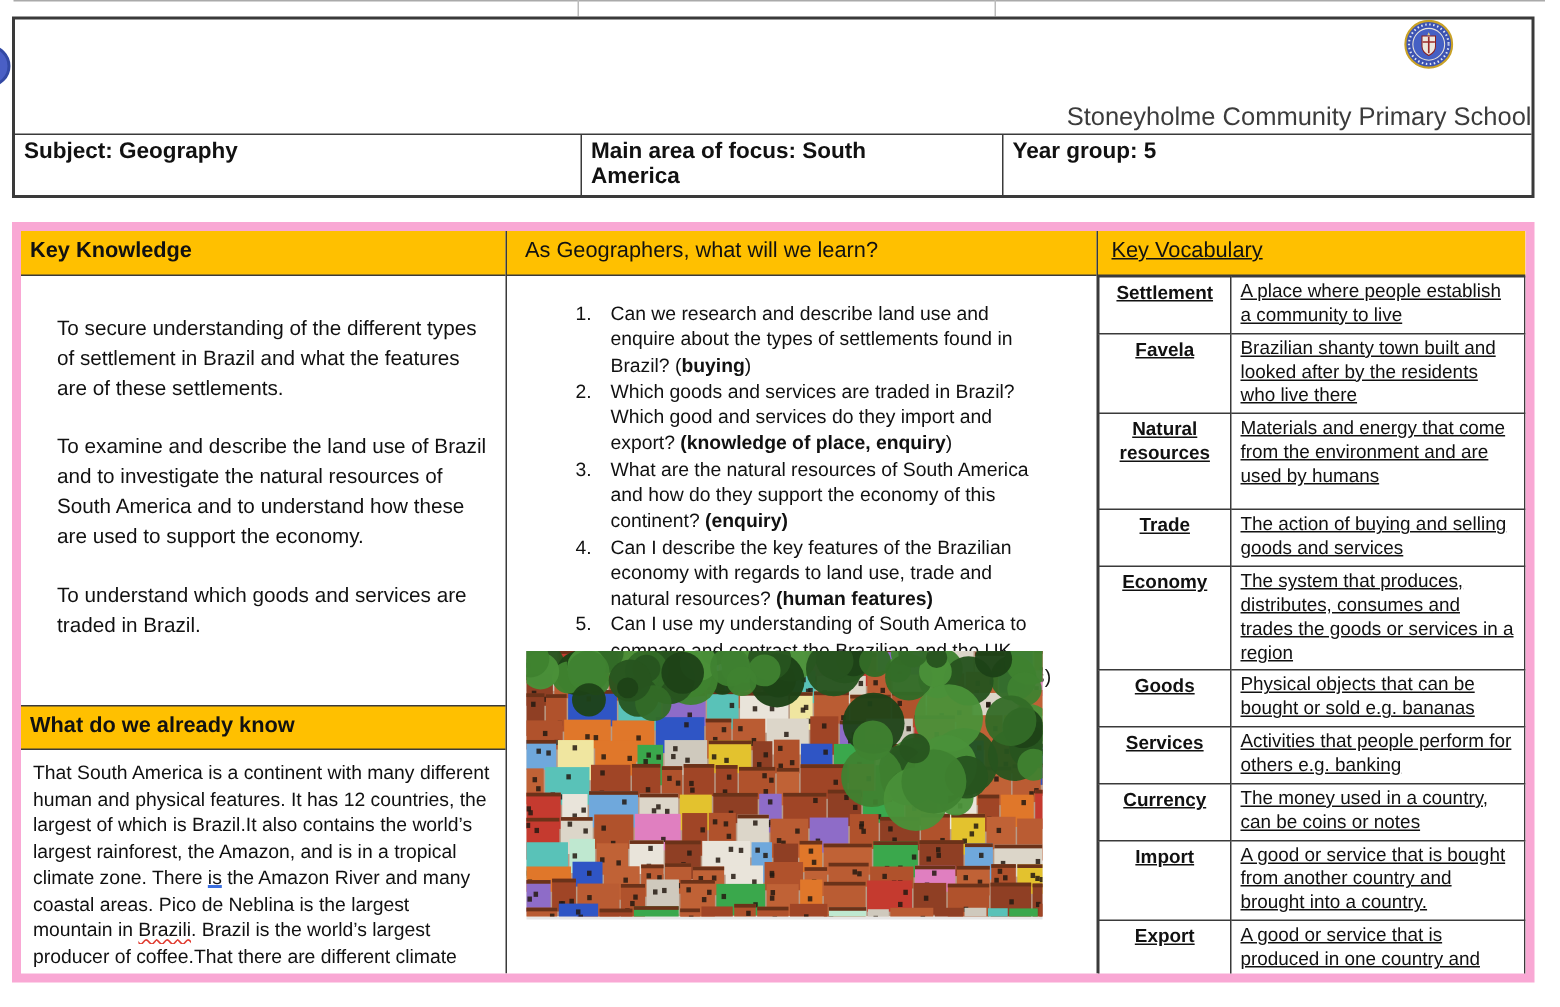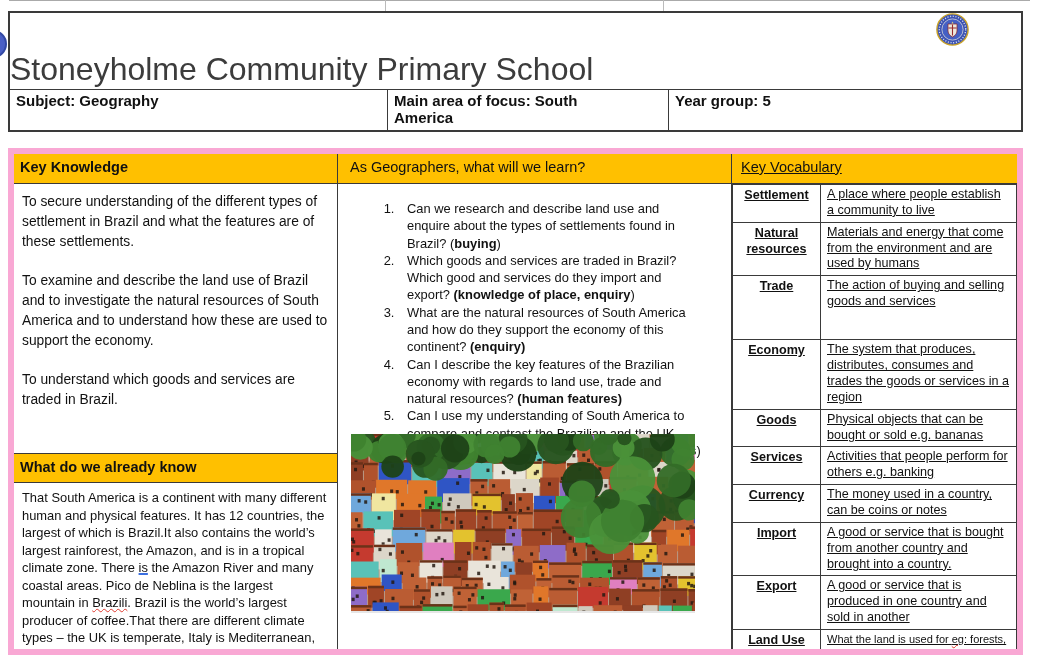--- a/index.html
+++ b/index.html
@@ -12,22 +12,22 @@
   .top-stub { position:absolute; top:0; width:1px; height:11px; background:#bbbbbb; }
   .s1 { left:385px; } .s2 { left:663px; }
 
   
   .left-circle { position:absolute; left:-21px; top:30px; width:28px; height:28px; border-radius:50%;
                  background:#4a5fc5; border:2px solid #3349a4; }
 
   
   .hdr { position:absolute; left:8px; top:11px; width:1015px; border:2px solid #3a3a3a; background:#fff; }
   .hdr-title-cell { height:76px; position:relative; }
-  .school-title { position:absolute; left:0; right:0; bottom:1px; text-align:left;
-                  font-size:32px; color:#3c3c3c; }
+  .school-title { position:absolute; left:0; right:0; bottom:1px; text-align:right;
+                  font-size:17px; color:#3c3c3c; }
   .hdr-row { display:flex; border-top:1.5px solid #3a3a3a; }
   .hc { padding:2px 6px 4px; font-weight:bold; font-size:15px; min-height:31px; }
   .c1 { width:377px; }
   .c2 { width:281px; border-left:1.5px solid #3a3a3a; white-space:pre-line; }
   .c3 { flex:1; border-left:1.5px solid #3a3a3a; }
 
   .logo { position:absolute; left:936px; top:13px; width:33px; height:33px; }
   .logo svg { display:block; width:100%; height:100%; }
 
   
@@ -38,21 +38,21 @@
   .colM { width:394px; border-left:1.5px solid #3a3a3a; }
   .colR { flex:1; border-left:1.5px solid #3a3a3a;text-decoration:underline; }
 
   .yhead { background:#FFC000; flex:0 0 30px; height:30px; padding:5px 6px 0 6px;
            font-size:14.5px; border-bottom:1.5px solid #3a3a3a; }
   .yhead.second { border-top:1.5px solid #3a3a3a; }
   .bold { font-weight:bold; }
   .colM .yhead { padding-left:12px; }
   .colR .yhead { padding-left:9px; }
 
-  .kk-body { flex:0 0 269px; height:269px; padding:8px 8px 0 8px; font-size:13.8px; line-height:1.46; overflow:hidden; }
+  .kk-body { flex:0 0 269px; height:269px; padding:8px 8px 0 24px; font-size:13.8px; line-height:1.46; overflow:hidden;margin-top:17px; }
   .kk-body p { margin:0 0 1.35em 0; }
 
   .ak-body { flex:1; padding:6px 8px 0 8px; font-size:12.9px; line-height:1.36; overflow:hidden; }
 
   .learn-body { position:relative; flex:1; padding:16px 28px 0 0; font-size:12.9px; line-height:1.34; overflow:hidden; }
   .learn-body ol { margin:0; padding-left:60px; }
   .learn-body li { padding-left:9px; margin:0; }
   .b { font-weight:bold; }
   .u-dash { text-decoration:underline; text-decoration-style:dashed; text-decoration-color:#6f66d6; text-decoration-thickness:2px; }
   .u-blue { text-decoration:underline; text-decoration-color:#3b6fe0; text-decoration-thickness:1.5px; }
@@ -858,20 +858,24 @@
 
     <div class="col colR">
       <div class="yhead">Key Vocabulary</div>
       <table class="vocab">
         <tbody>
             <tr>
               <td class="vterm">Settlement</td>
               <td>A place where people establish a community to live</td>
             </tr>
             <tr>
+              <td class="vterm">Favela</td>
+              <td>Brazilian shanty town built and looked after by the residents who live there</td>
+            </tr>
+            <tr>
               <td class="vterm">Natural resources</td>
               <td>Materials and energy that come from the environment and are used by humans</td>
             </tr>
             <tr>
               <td class="vterm">Trade</td>
               <td>The action of buying and selling goods and services</td>
             </tr>
             <tr>
               <td class="vterm">Economy</td>
               <td>The system that produces, distributes, consumes and trades the goods or services in a region</td>

